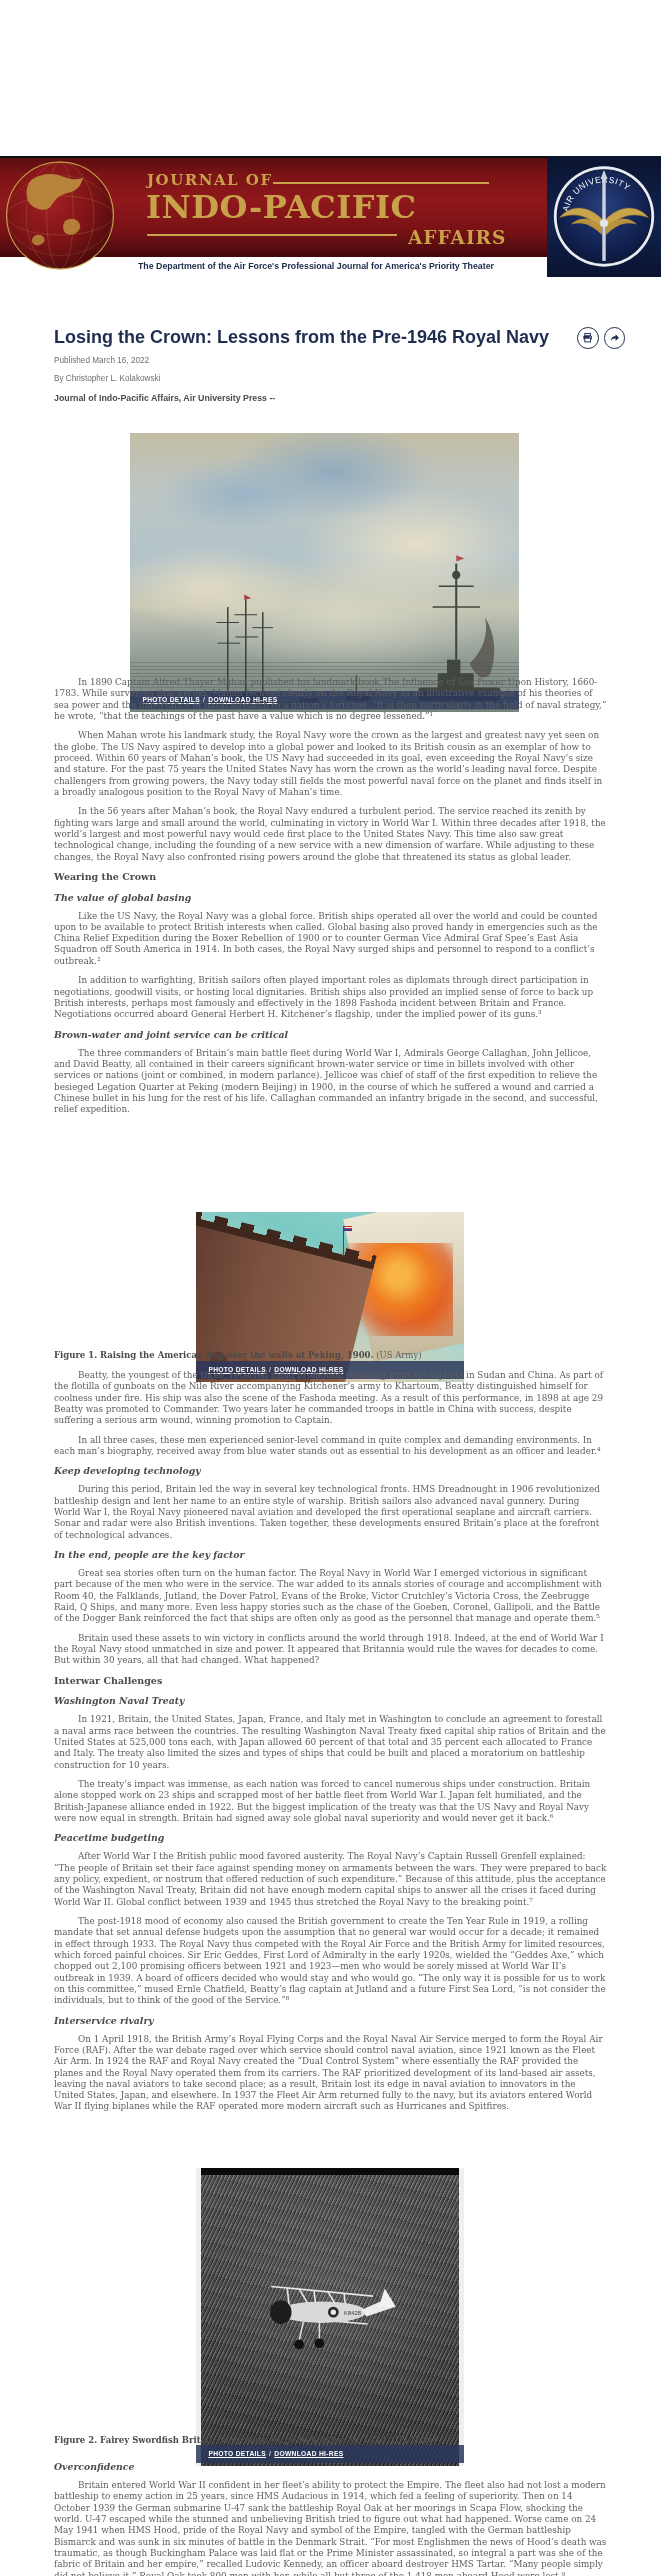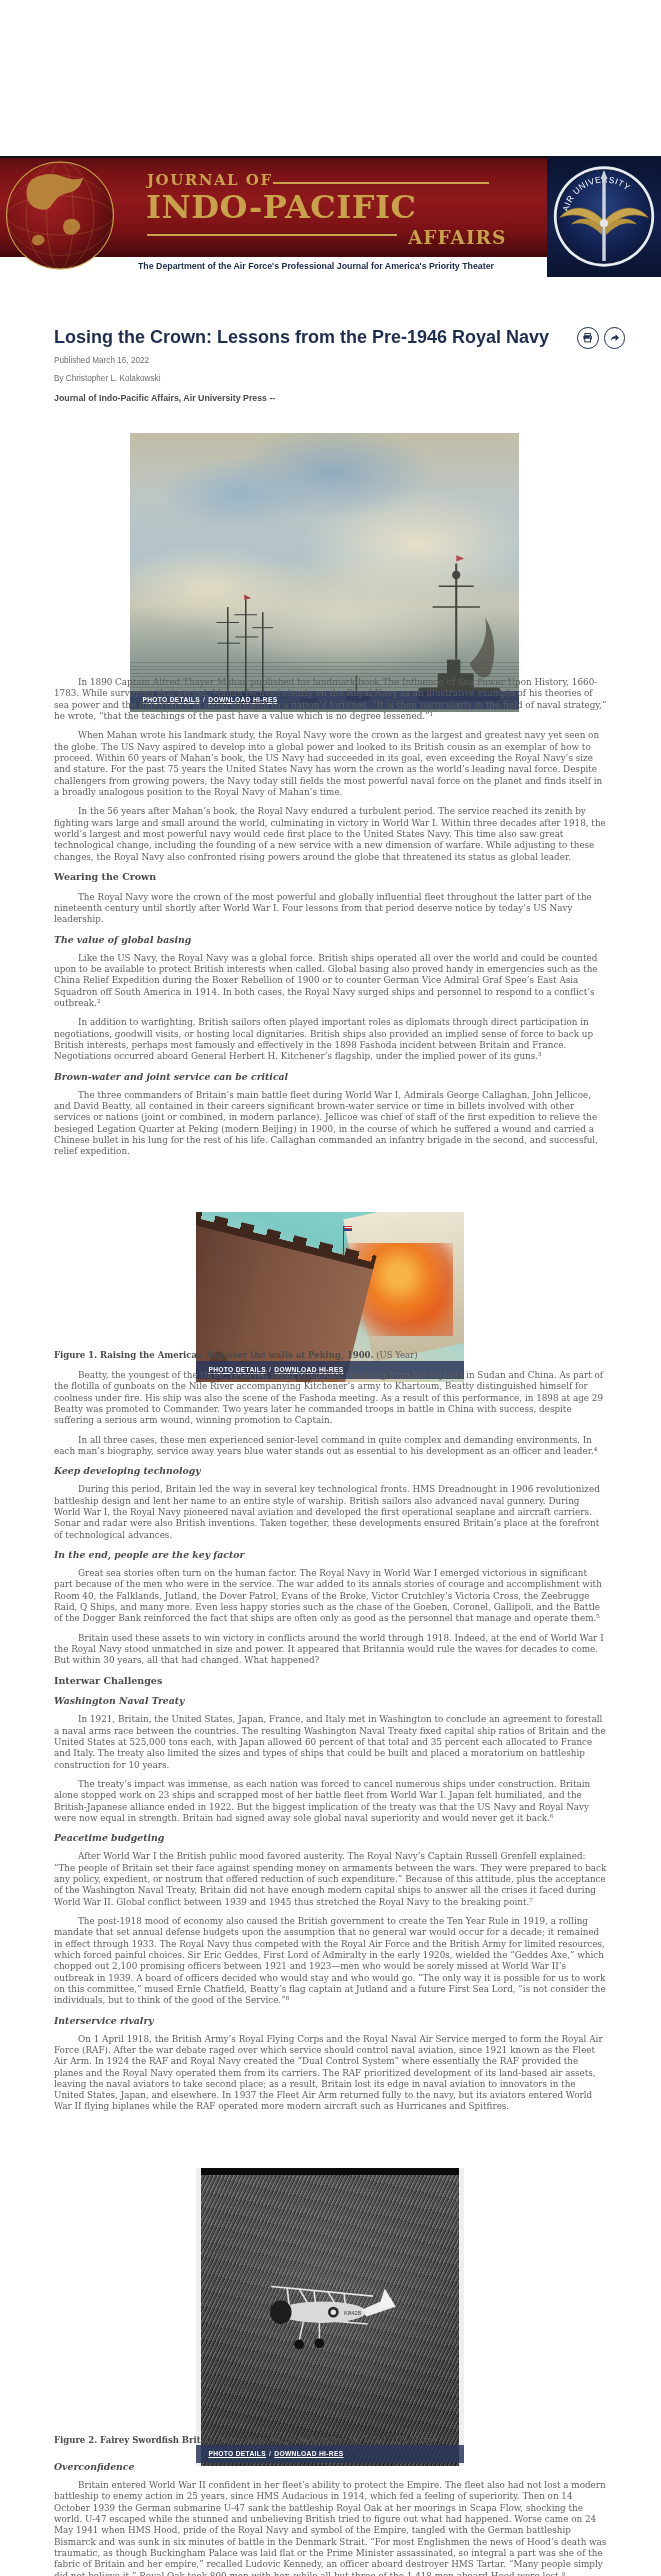--- a/index.html
+++ b/index.html
@@ -250,21 +250,20 @@
   <div class="photo-bar">
     <a>PHOTO DETAILS</a><span class="sep">/</span><a>DOWNLOAD HI-RES</a>
   </div>
 </figure>
 
 <div class="seg seg1">
   <p class="body">In 1890 Captain Alfred Thayer Mahan published his landmark book The Influence of Sea Power Upon History, 1660-1783. While surveying that period, Mahan focused clearly on the Royal Navy as an illustrative example of his theories of sea power and the importance of naval strength to a nation’s fortunes. “It is then particularly in the field of naval strategy,” he wrote, “that the teachings of the past have a value which is no degree lessened.”¹</p>
   <p class="body">When Mahan wrote his landmark study, the Royal Navy wore the crown as the largest and greatest navy yet seen on the globe. The US Navy aspired to develop into a global power and looked to its British cousin as an exemplar of how to proceed. Within 60 years of Mahan’s book, the US Navy had succeeded in its goal, even exceeding the Royal Navy’s size and stature. For the past 75 years the United States Navy has worn the crown as the world’s leading naval force. Despite challengers from growing powers, the Navy today still fields the most powerful naval force on the planet and finds itself in a broadly analogous position to the Royal Navy of Mahan’s time.</p>
   <p class="body">In the 56 years after Mahan’s book, the Royal Navy endured a turbulent period. The service reached its zenith by fighting wars large and small around the world, culminating in victory in World War I. Within three decades after 1918, the world’s largest and most powerful navy would cede first place to the United States Navy. This time also saw great technological change, including the founding of a new service with a new dimension of warfare. While adjusting to these changes, the Royal Navy also confronted rising powers around the globe that threatened its status as global leader.</p>
   <h2 class="h-center">Wearing the Crown</h2>
-  <p class="body">The Royal Navy wore the crown of the most powerful and globally influential fleet throughout the latter part of the nineteenth century until shortly after World War I. Four lessons from that period deserve notice by today’s US Navy leadership.</p>
   <h3 class="sub-head">The value of global basing</h3>
   <p class="body">Like the US Navy, the Royal Navy was a global force. British ships operated all over the world and could be counted upon to be available to protect British interests when called. Global basing also proved handy in emergencies such as the China Relief Expedition during the Boxer Rebellion of 1900 or to counter German Vice Admiral Graf Spee’s East Asia Squadron off South America in 1914. In both cases, the Royal Navy surged ships and personnel to respond to a conflict’s outbreak.²</p>
   <p class="body">In addition to warfighting, British sailors often played important roles as diplomats through direct participation in negotiations, goodwill visits, or hosting local dignitaries. British ships also provided an implied sense of force to back up British interests, perhaps most famously and effectively in the 1898 Fashoda incident between Britain and France. Negotiations occurred aboard General Herbert H. Kitchener’s flagship, under the implied power of its guns.³</p>
   <h3 class="sub-head">Brown-water and joint service can be critical</h3>
   <p class="body">The three commanders of Britain’s main battle fleet during World War I, Admirals George Callaghan, John Jellicoe, and David Beatty, all contained in their careers significant brown-water service or time in billets involved with other services or nations (joint or combined, in modern parlance). Jellicoe was chief of staff of the first expedition to relieve the besieged Legation Quarter at Peking (modern Beijing) in 1900, in the course of which he suffered a wound and carried a Chinese bullet in his lung for the rest of his life. Callaghan commanded an infantry brigade in the second, and successful, relief expedition.</p>
 </div>
 
 <figure class="abs fig fig1">
   <div class="peking-base"></div>
   <div class="peking-smoke"></div>
@@ -274,26 +273,26 @@
       <div class="peking-crenel"></div>
     </div>
   <div class="peking-flagpole"></div>
   <div class="peking-flag"></div>
   <div class="peking-troops"></div>
   <div class="photo-bar">
     <a>PHOTO DETAILS</a><span class="sep">/</span><a>DOWNLOAD HI-RES</a>
   </div>
 </figure>
 <div class="caption cap1">
-  <b>Figure 1. Raising the American flag over the walls at Peking, 1900.</b><span> (US Year)</span>
+  <b>Figure 1. Raising the American flag over the walls at Peking, 1900.</b><span> (US Army)</span>
 </div>
 
 <div class="seg seg2">
   <p class="body">Beatty, the youngest of the three, received rapid promotion resulting from his exploits in Sudan and China. As part of the flotilla of gunboats on the Nile River accompanying Kitchener’s army to Khartoum, Beatty distinguished himself for coolness under fire. His ship was also the scene of the Fashoda meeting. As a result of this performance, in 1898 at age 29 Beatty was promoted to Commander. Two years later he commanded troops in battle in China with success, despite suffering a serious arm wound, winning promotion to Captain.</p>
-  <p class="body">In all three cases, these men experienced senior-level command in quite complex and demanding environments. In each man’s biography, service away years blue water stands out as essential to his development as an officer and leader.⁴</p>
+  <p class="body">In all three cases, these men experienced senior-level command in quite complex and demanding environments. In each man’s biography, received away from blue water stands out as essential to his development as an officer and leader.⁴</p>
   <h3 class="sub-head">Keep developing technology</h3>
   <p class="body">During this period, Britain led the way in several key technological fronts. HMS Dreadnought in 1906 revolutionized battleship design and lent her name to an entire style of warship. British sailors also advanced naval gunnery. During World War I, the Royal Navy pioneered naval aviation and developed the first operational seaplane and aircraft carriers. Sonar and radar were also British inventions. Taken together, these developments ensured Britain’s place at the forefront of technological advances.</p>
   <h3 class="sub-head">In the end, people are the key factor</h3>
   <p class="body">Great sea stories often turn on the human factor. The Royal Navy in World War I emerged victorious in significant part because of the men who were in the service. The war added to its annals stories of courage and accomplishment with Room 40, the Falklands, Jutland, the Dover Patrol, Evans of the Broke, Victor Crutchley’s Victoria Cross, the Zeebrugge Raid, Q Ships, and many more. Even less happy stories such as the chase of the Goeben, Coronel, Gallipoli, and the Battle of the Dogger Bank reinforced the fact that ships are often only as good as the personnel that manage and operate them.⁵</p>
   <p class="body">Britain used these assets to win victory in conflicts around the world through 1918. Indeed, at the end of World War I the Royal Navy stood unmatched in size and power. It appeared that Britannia would rule the waves for decades to come. But within 30 years, all that had changed. What happened?</p>
   <h2 class="h-center">Interwar Challenges</h2>
   <h3 class="sub-head">Washington Naval Treaty</h3>
   <p class="body">In 1921, Britain, the United States, Japan, France, and Italy met in Washington to conclude an agreement to forestall a naval arms race between the countries. The resulting Washington Naval Treaty fixed capital ship ratios of Britain and the United States at 525,000 tons each, with Japan allowed 60 percent of that total and 35 percent each allocated to France and Italy. The treaty also limited the sizes and types of ships that could be built and placed a moratorium on battleship construction for 10 years.</p>
   <p class="body">The treaty’s impact was immense, as each nation was forced to cancel numerous ships under construction. Britain alone stopped work on 23 ships and scrapped most of her battle fleet from World War I. Japan felt humiliated, and the British-Japanese alliance ended in 1922. But the biggest implication of the treaty was that the US Navy and Royal Navy were now equal in strength. Britain had signed away sole global naval superiority and would never get it back.⁶</p>
   <h3 class="sub-head">Peacetime budgeting</h3>

